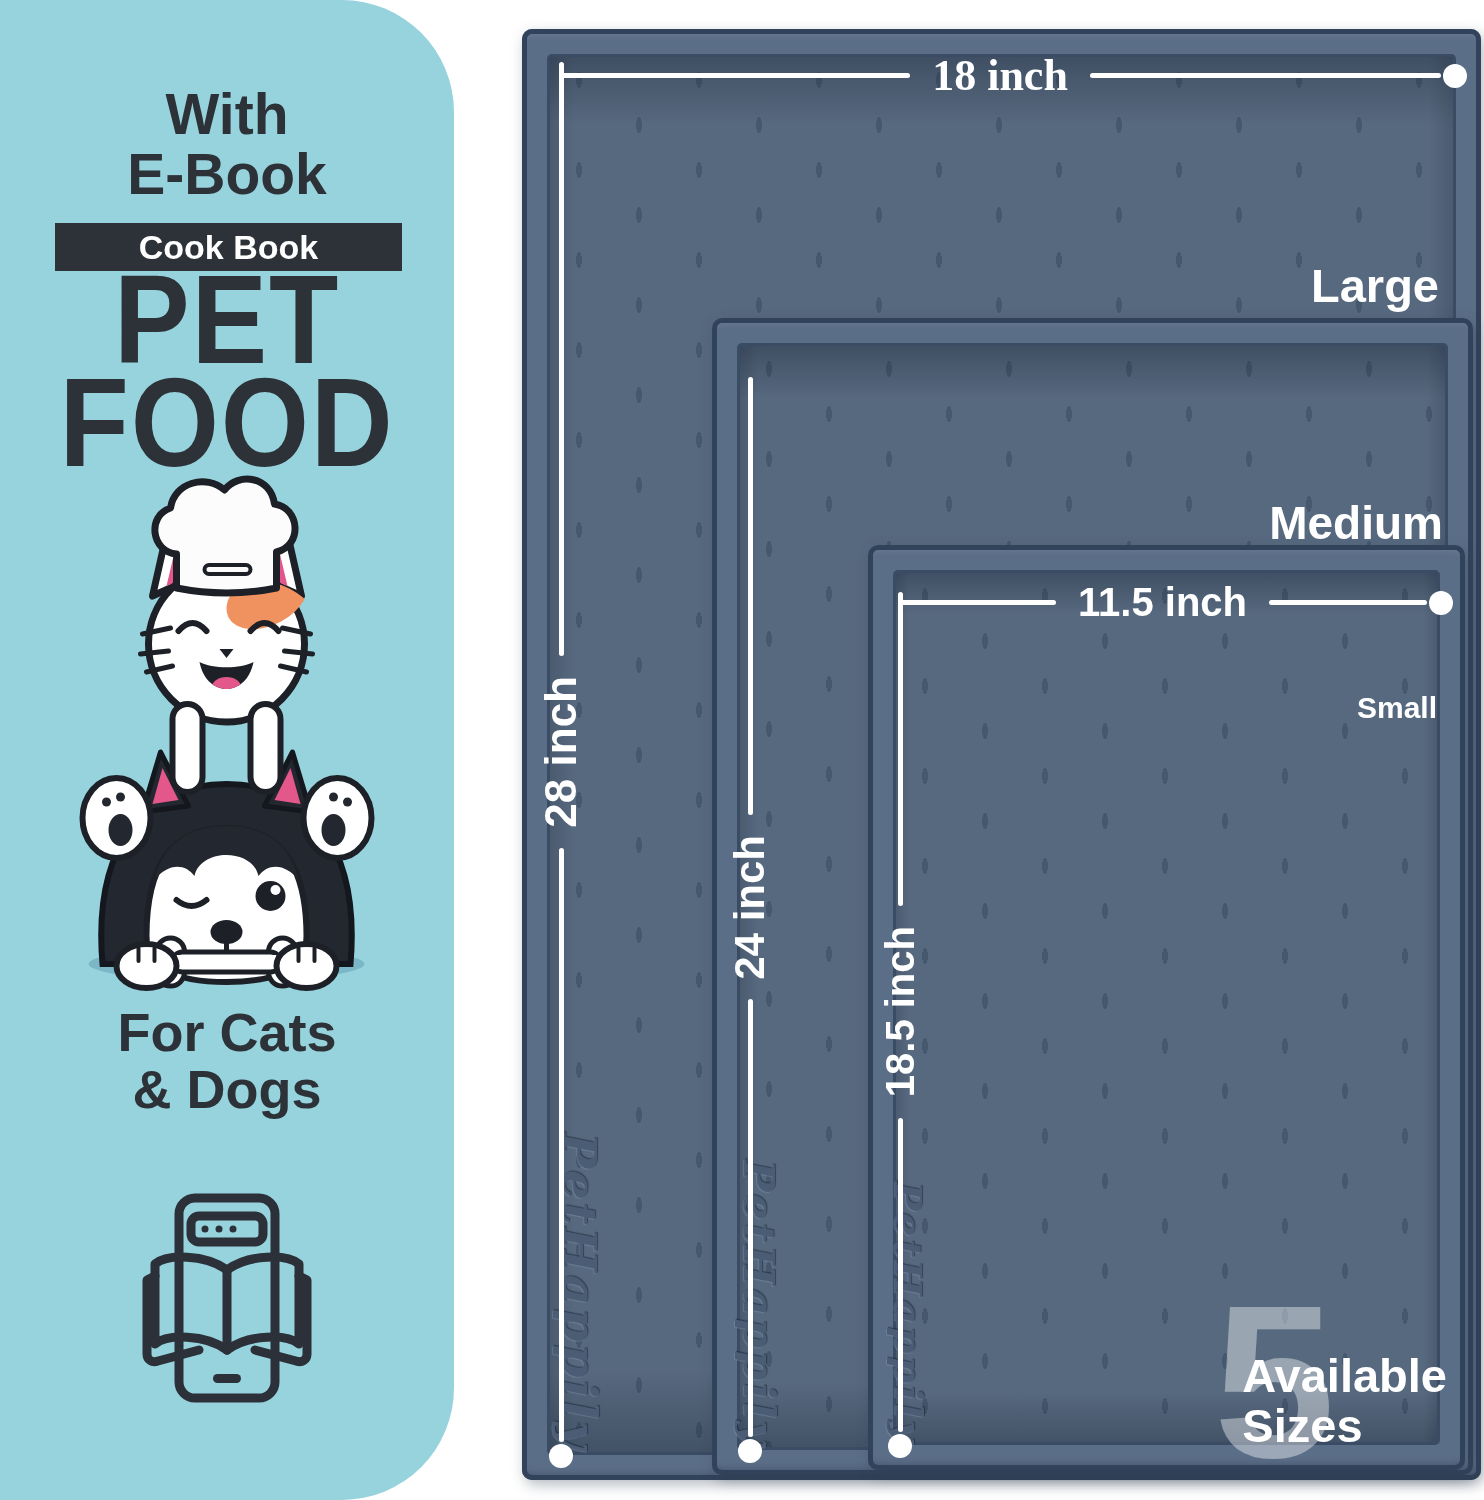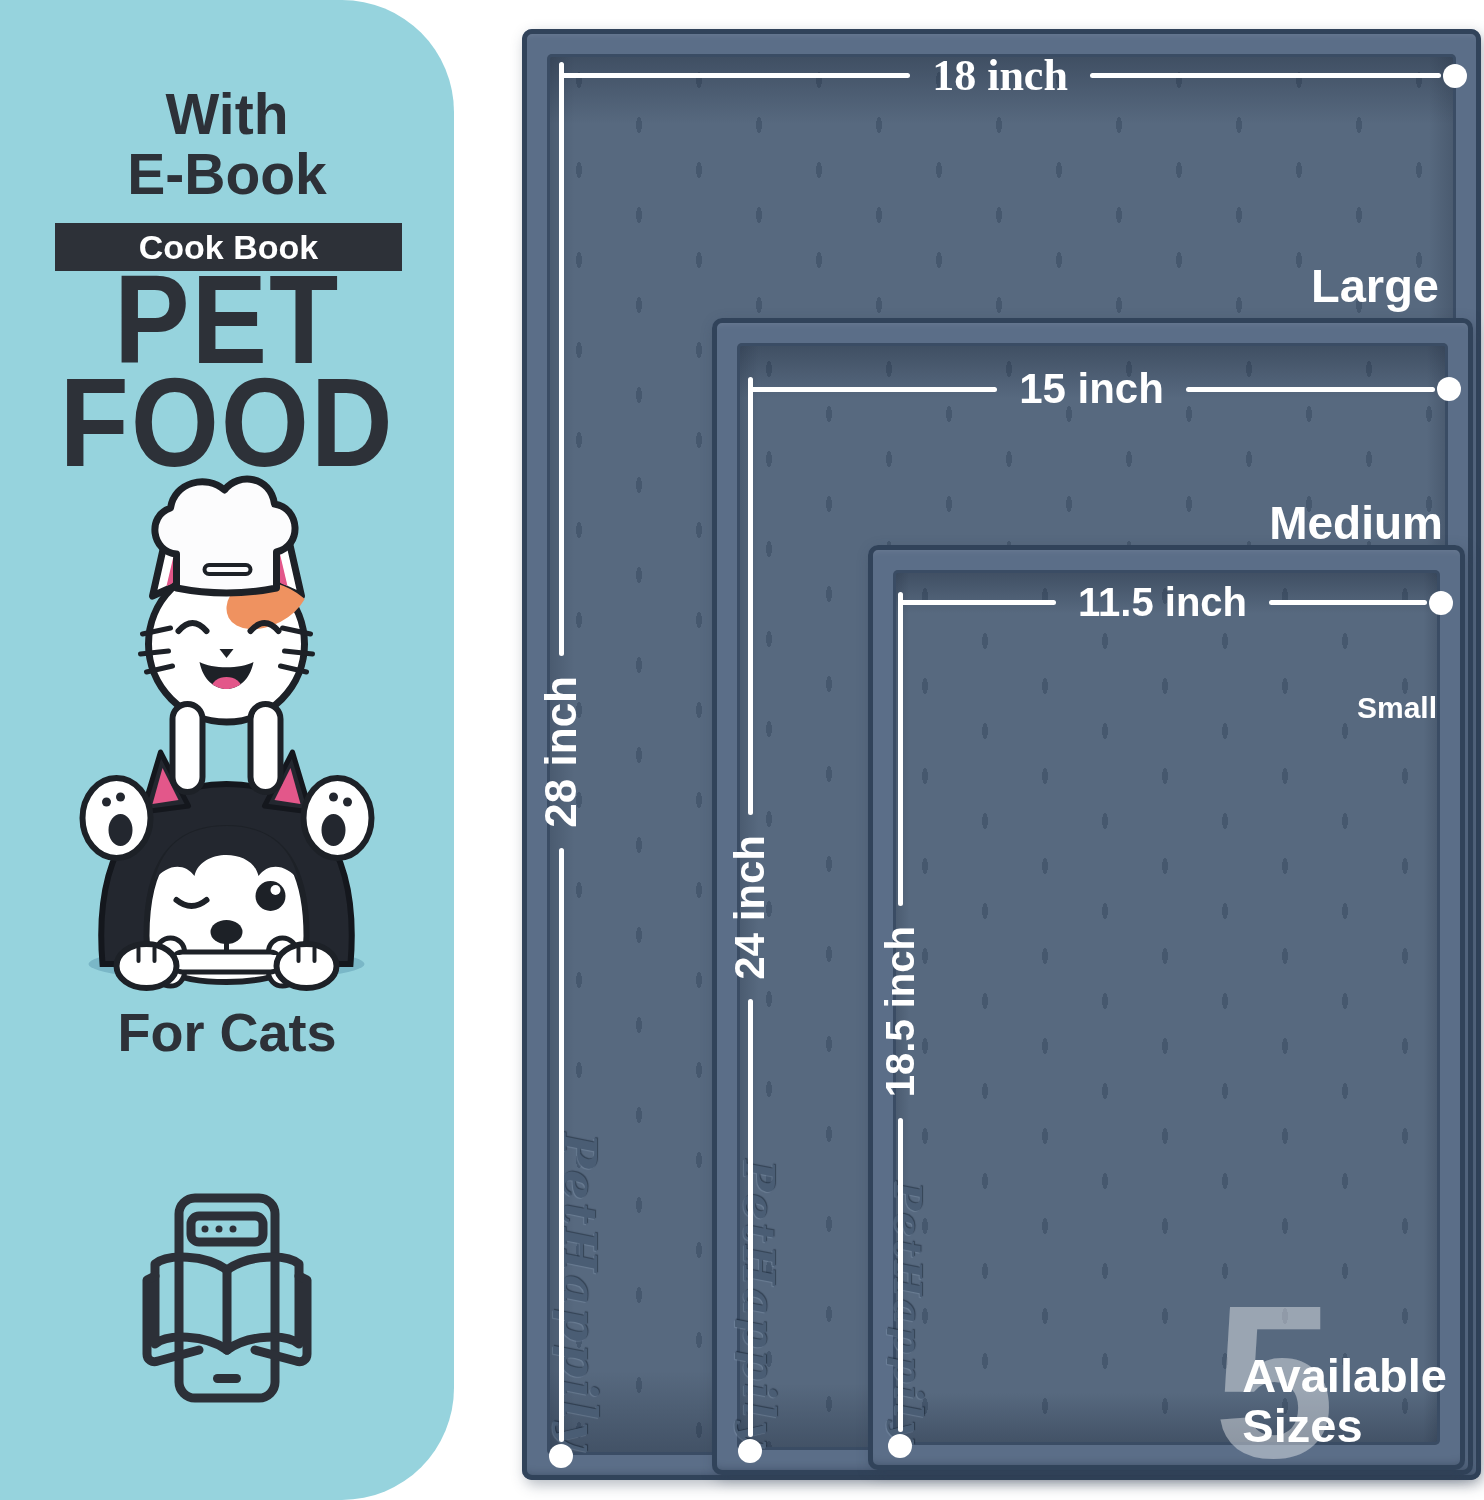--- a/index.html
+++ b/index.html
@@ -176,20 +176,21 @@
         </g>
 
         <ellipse cx="92" cy="500" rx="30" ry="22" fill="#ffffff" stroke="#1d2127" stroke-width="6"></ellipse>
         <ellipse cx="252" cy="500" rx="30" ry="22" fill="#ffffff" stroke="#1d2127" stroke-width="6"></ellipse>
         <path d="M84,482 v13 M100,482 v13 M244,482 v13 M260,482 v13" stroke="#1d2127" stroke-width="4" stroke-linecap="round"></path>
       </svg>
     </div>
 
     <div class="abs p-sub">
       <span>For Cats</span>
+      <span>&amp; Dogs</span>
     </div>
 
     <div class="p-icon">
       <svg width="176" height="215" viewBox="0 0 176 215" fill="none" stroke="#2c3038" stroke-width="9" stroke-linecap="round" stroke-linejoin="round">
         <rect x="40" y="6" width="96" height="200" rx="16"></rect>
         <rect x="52" y="24" width="72" height="26" rx="8"></rect>
         <circle cx="66" cy="37" r="3.5" fill="#2c3038" stroke="none"></circle>
         <circle cx="80" cy="37" r="3.5" fill="#2c3038" stroke="none"></circle>
         <circle cx="94" cy="37" r="3.5" fill="#2c3038" stroke="none"></circle>
         <path d="M88,78 C66,62 28,62 16,72 L16,152 C28,142 66,142 88,158"></path>
@@ -218,26 +219,20 @@
         <span class="mlabel">28 inch</span>
         <span class="seg"></span>
         <span class="dot"></span>
       </div>
       <div class="size-name">Large</div>
     </div>
 
     <div class="mat" id="mat-medium">
       <div class="mat-surface"></div>
       <div class="emboss">PetHappily</div>
-      <div class="hline">
-        <span class="seg"></span>
-        <span class="mlabel">15 inch</span>
-        <span class="seg"></span>
-        <span class="dot"></span>
-      </div>
       <div class="vline">
         <span class="seg"></span>
         <span class="mlabel">24 inch</span>
         <span class="seg"></span>
         <span class="dot"></span>
       </div>
       <div class="size-name">Medium</div>
     </div>
 
     <div class="mat" id="mat-small">

